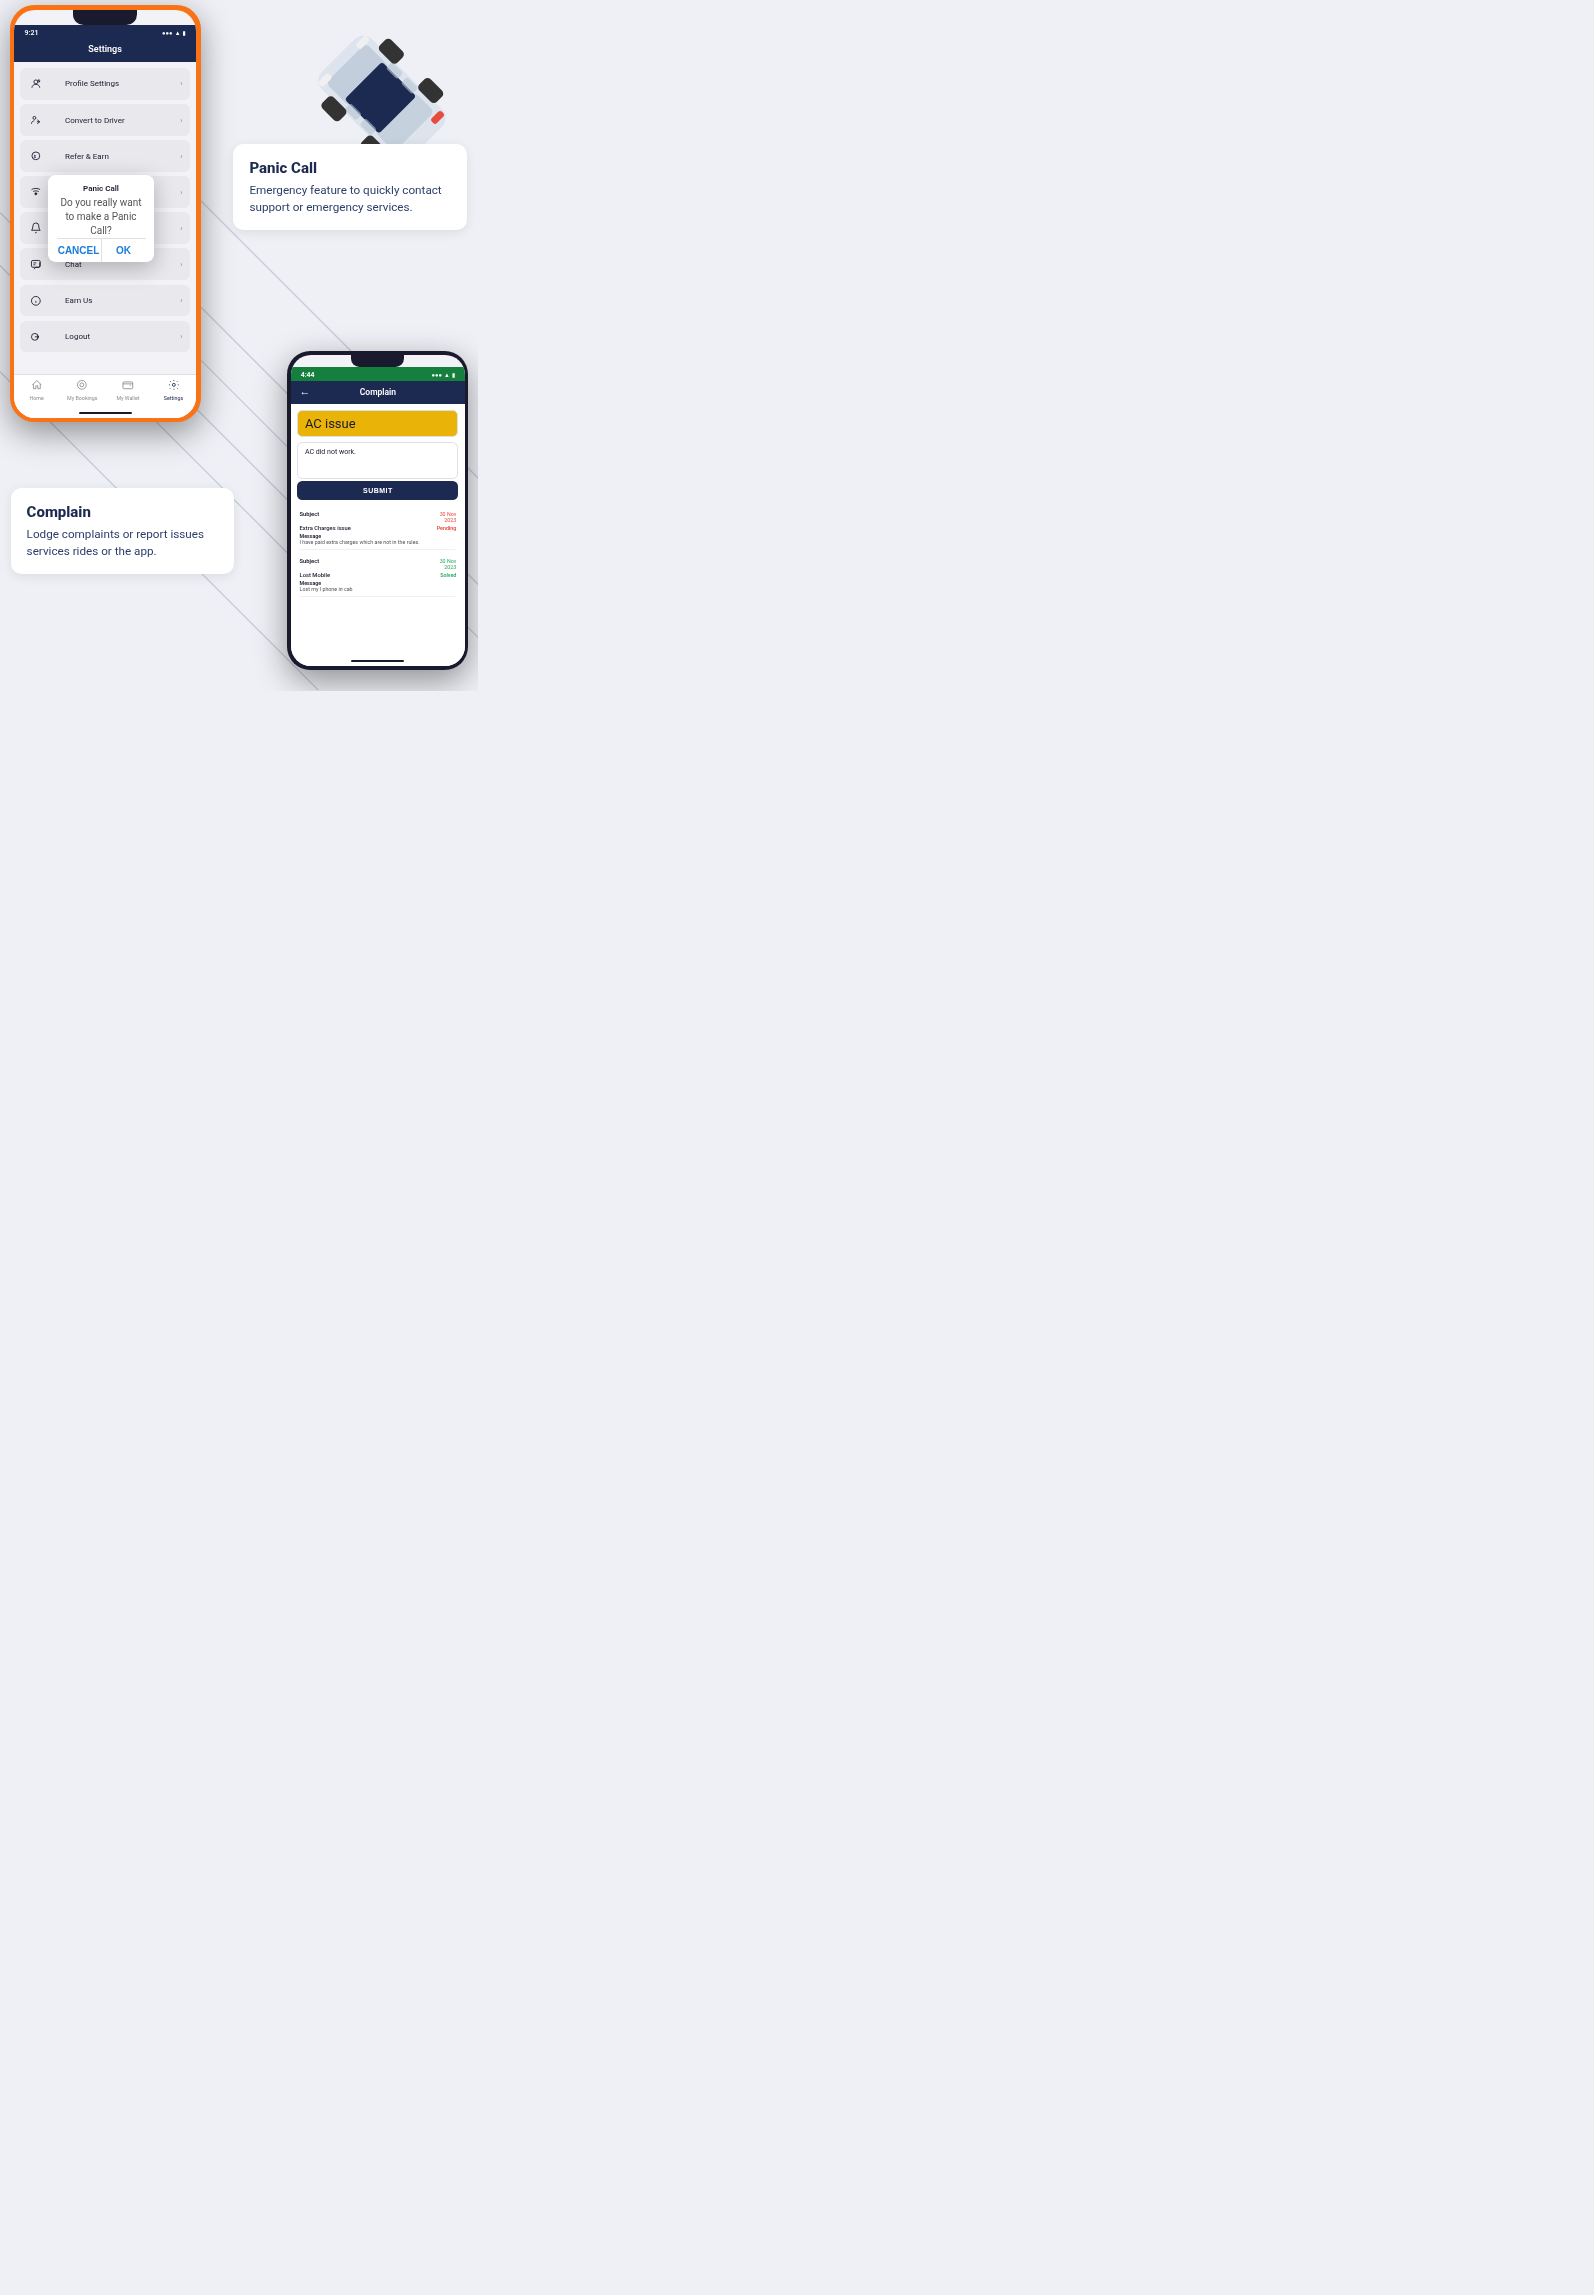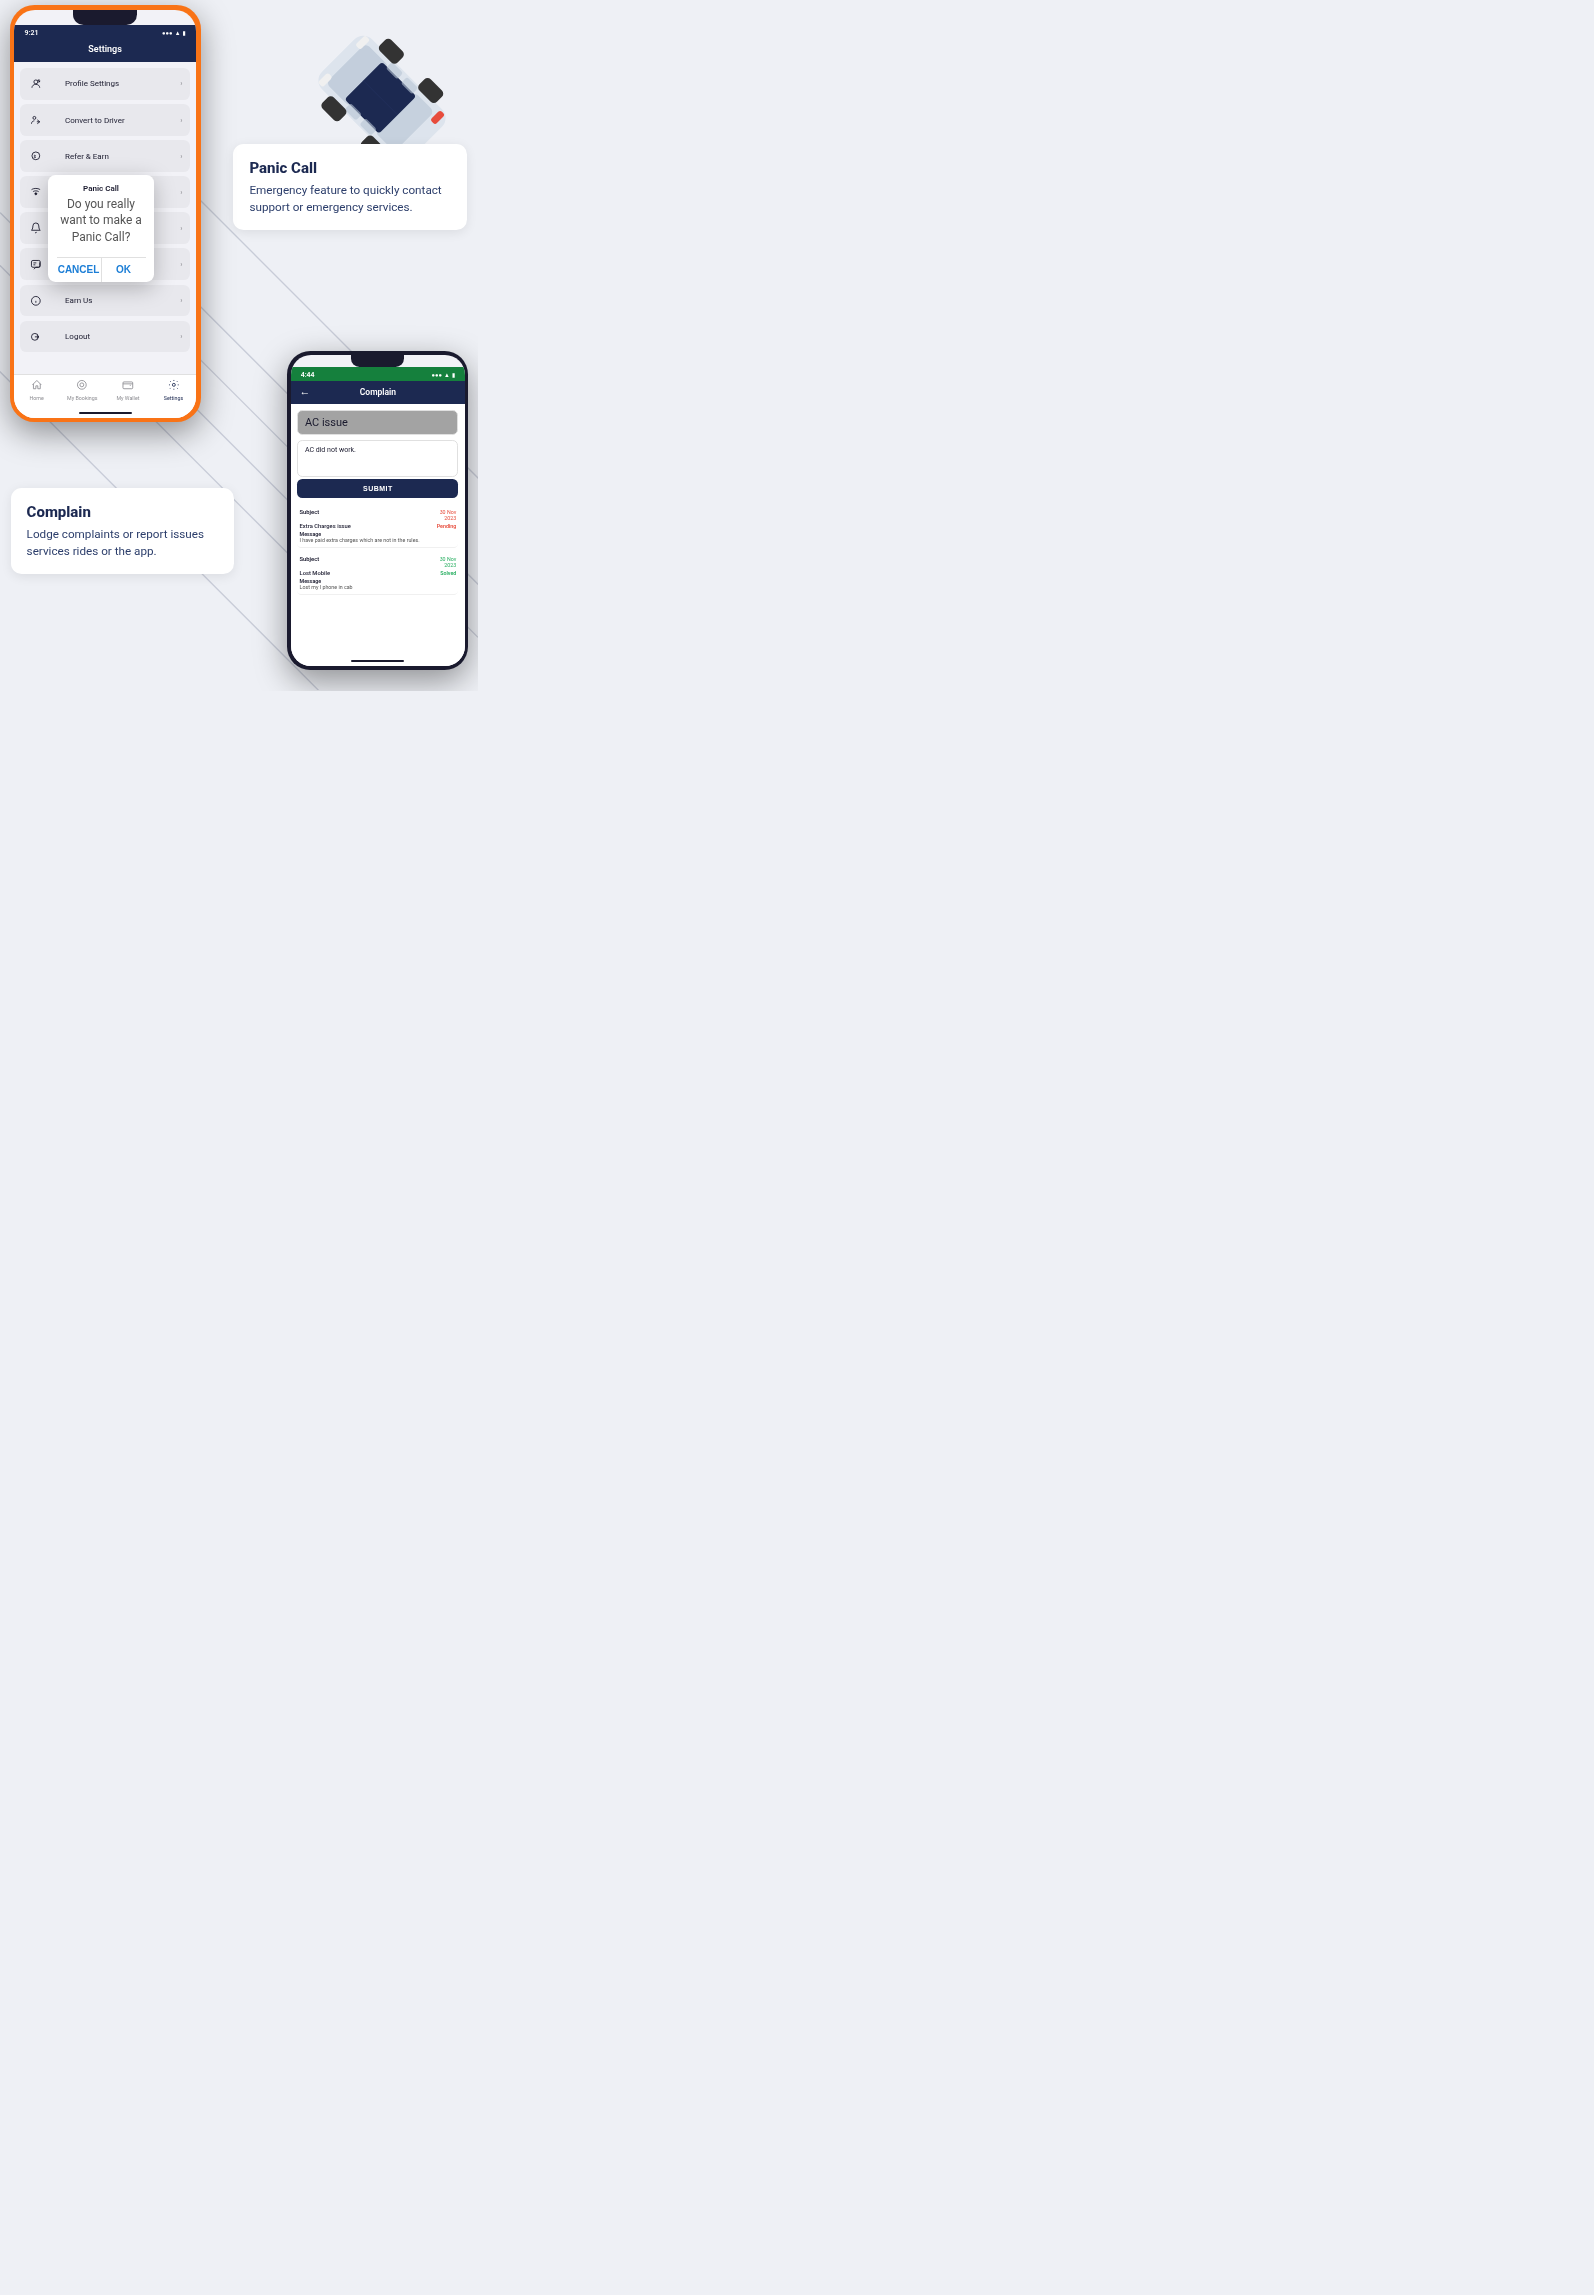--- a/index.html
+++ b/index.html
@@ -209,23 +209,23 @@
     }
 
     .dialog-title {
       font-size: 8px;
       font-weight: 600;
       color: #1a1a2e;
       margin-bottom: 3.2px;
     }
 
     .dialog-message {
-      font-size: 12px;
+      font-size: 10px;
       color: #555;
-      margin-bottom: 11px;
+      margin-bottom: 0;
       line-height: 1.4;
     }
 
     .dialog-buttons {
       display: flex;
       border-top: 0.5px solid #e0e0e0;
     }
 
     .dialog-btn {
       flex: 1;
@@ -364,25 +364,25 @@
     }
 
     .complain-body {
       flex: 1;
       overflow-y: auto;
       background: white;
       padding: 5.3px 6.4px;
     }
 
     .input-field {
-      background: #a3a3a3;
+      background: #eab308;
       border: 0.5px solid #e0e0e0;
       border-radius: 5.3px;
       padding: 5.3px 6.4px;
-      font-size: 11px;
+      font-size: 13px;
       margin-bottom: 4.3px;
       width: 100%;
       color: #1a1a2e;
     }
 
     .textarea-field {
       background: white;
       border: 0.5px solid #e0e0e0;
       border-radius: 5.3px;
       padding: 5.3px 6.4px;

